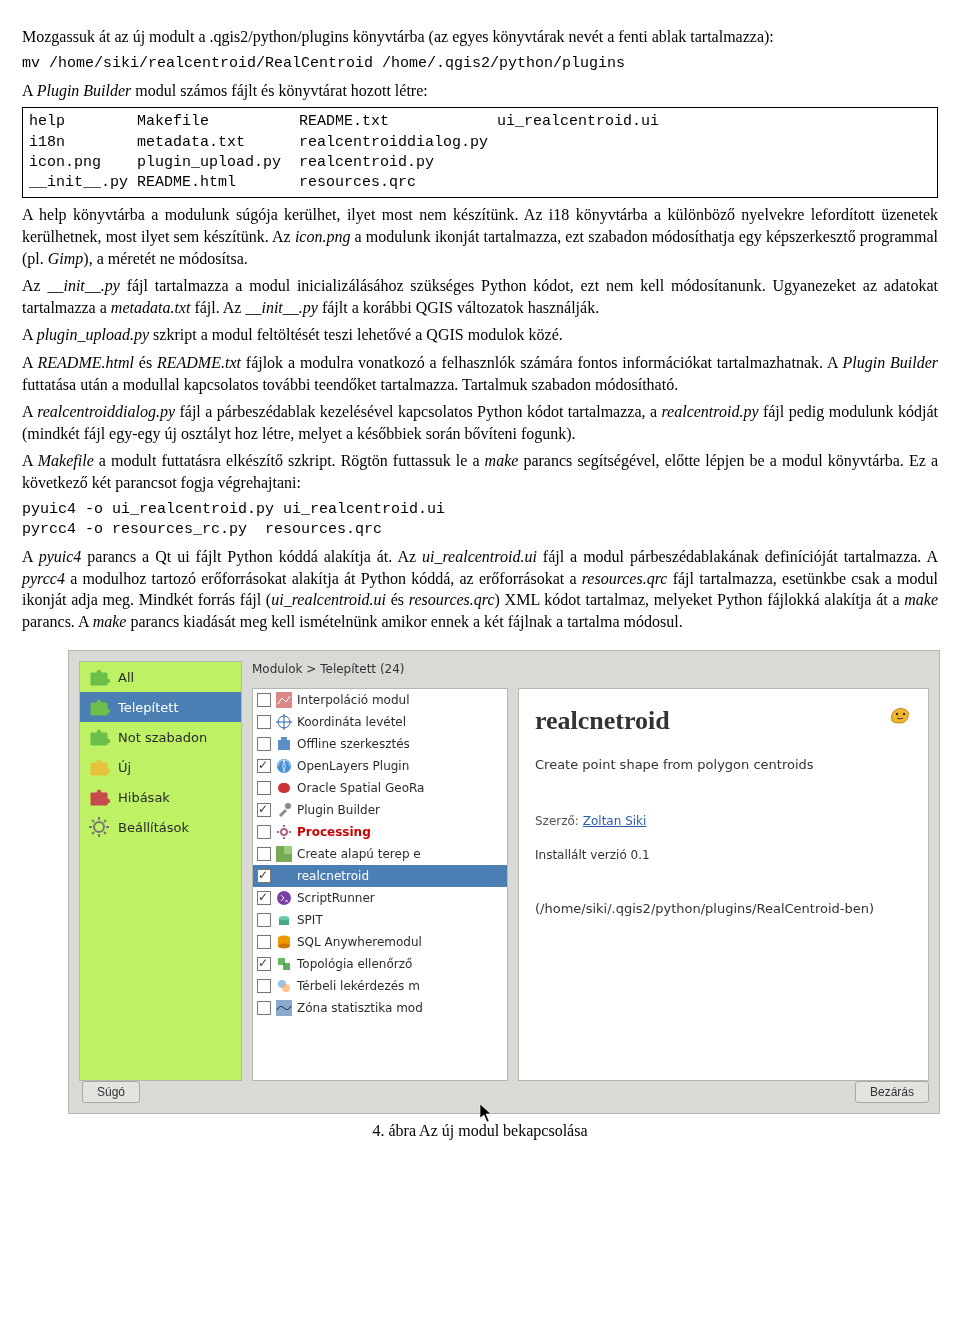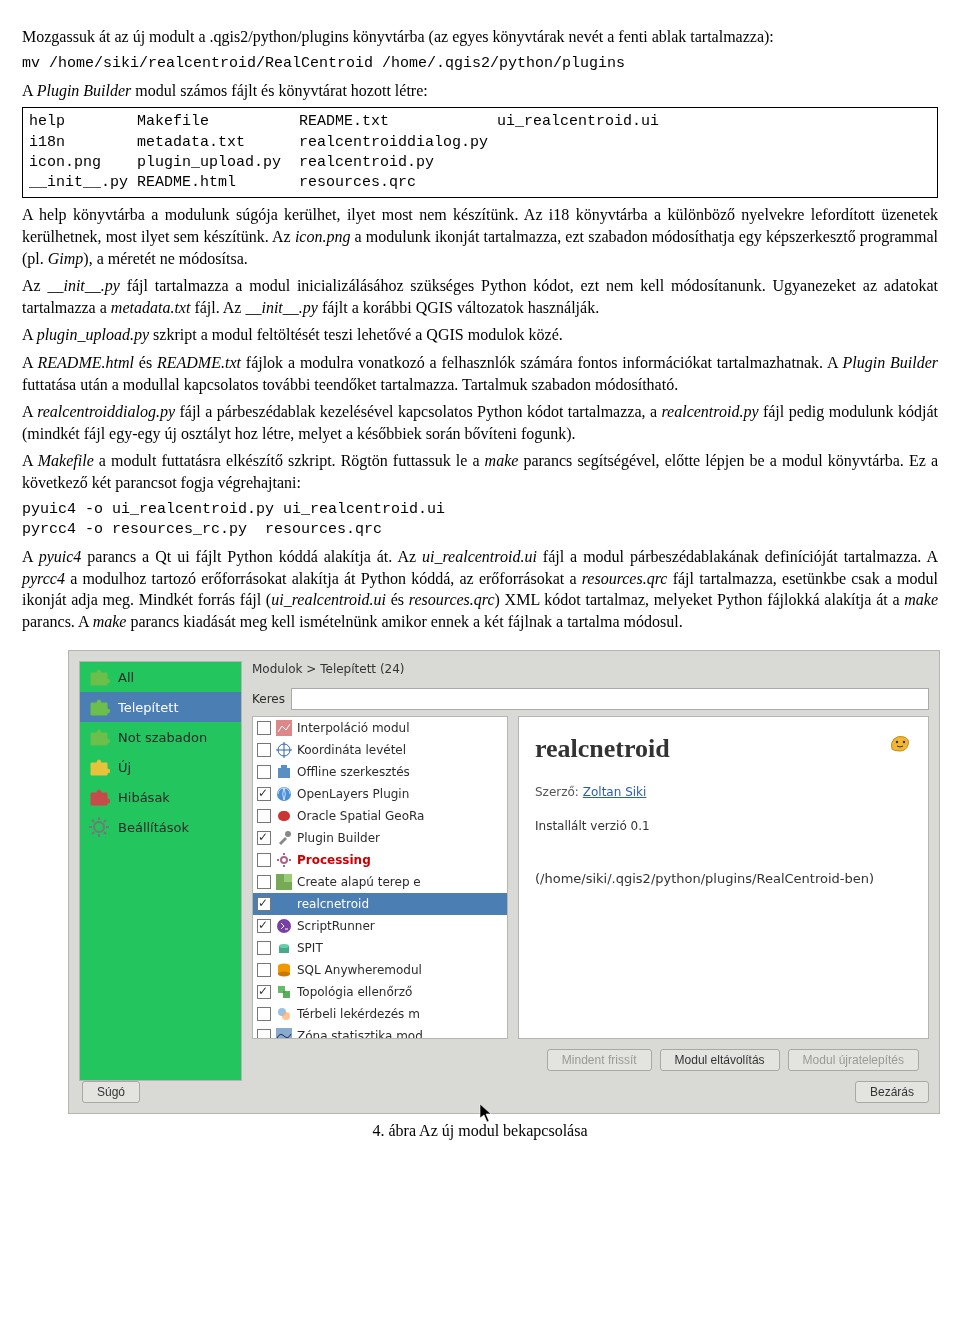--- a/index.html
+++ b/index.html
@@ -35,21 +35,21 @@
     margin: 18px 0 4px 46px;
     background: #d9d9d5;
     border: 1px solid #b5b5b1;
     font-family: "DejaVu Sans", Arial, sans-serif;
     font-size: 13px;
     color: #2b2b2b;
   }
   .wbody { display: flex; height: 430px; }
   .sidebar {
     width: 163px;
-    background: #22c55e;
+    background: #bef264;
     border: 1px solid #b5b5b1;
     margin: 10px 0 0 10px;
     box-sizing: border-box;
   }
   .side-item {
     display: flex;
     align-items: center;
     gap: 8px;
     padding: 6px 8px;
     height: 30px;
@@ -189,24 +189,20 @@
                 <line x1="4" y1="18" x2="6" y2="16"></line>
                 <line x1="16" y1="6" x2="18" y2="4"></line>
               </g>
             </svg>
           </span>
           <span>Beállítások</span>
         </div>
       </div>
     <div class="maincol">
       <div class="breadcrumb">Modulok &gt; Telepített (24)</div>
-      <div class="searchrow">
-        <label>Keres</label>
-        <input type="text" style="">
-      </div>
       <div class="plugin-pane">
         <div class="plist" id="plist">
             <div class="prow">
               <span class="chk"></span>
               <span class="ico">
                 <svg viewBox="0 0 16 16">
                   <rect width="16" height="16" fill="#d88"></rect>
                   <path d="M2 12 L6 6 L10 10 L14 4" stroke="#fff" fill="none"></path>
                 </svg>
               </span>
@@ -357,32 +353,28 @@
         <div class="details">
           <span class="plugin-logo">
             <svg viewBox="0 0 24 22">
                 <path d="M4 18 Q2 12 6 8 Q10 4 16 6 Q22 8 20 14 Q18 20 12 20 Q6 20 4 18 Z" fill="#f2b632" stroke="#c28a1a"></path>
                 <circle cx="9" cy="11" r="1.2" fill="#333"></circle>
                 <circle cx="16" cy="11" r="1.2" fill="#333"></circle>
                 <path d="M9 15 Q12 17 15 15" stroke="#333" fill="none" stroke-width="1"></path>
               </svg>
           </span>
           <h1>realcnetroid</h1>
+          <div class="desc">Create point shape from polygon centroids</div>
           <div class="author">
             <span>Szerző:</span>
             <a href="#">Zoltan Siki</a>
           </div>
           <div class="ver">Installált verzió 0.1</div>
           <div class="path">(/home/siki/.qgis2/python/plugins/RealCentroid-ben)</div>
         </div>
-      </div>
-      <div class="buttons-pane">
-        <button class="btn disabled">Mindent frissít</button>
-        <button class="btn">Modul eltávolítás</button>
-        <button class="btn disabled">Modul újratelepítés</button>
       </div>
     </div>
   </div>
   <div class="footer-bar">
     <button class="btn">Súgó</button>
     <button class="btn">Bezárás</button>
   </div>
   <span class="cursor">
     <svg viewBox="0 0 14 20">
         <path d="M1 1 L1 15 L5 12 L8 19 L10 18 L7 11 L12 11 Z" fill="#000" stroke="#fff" stroke-width="0.6"></path>

